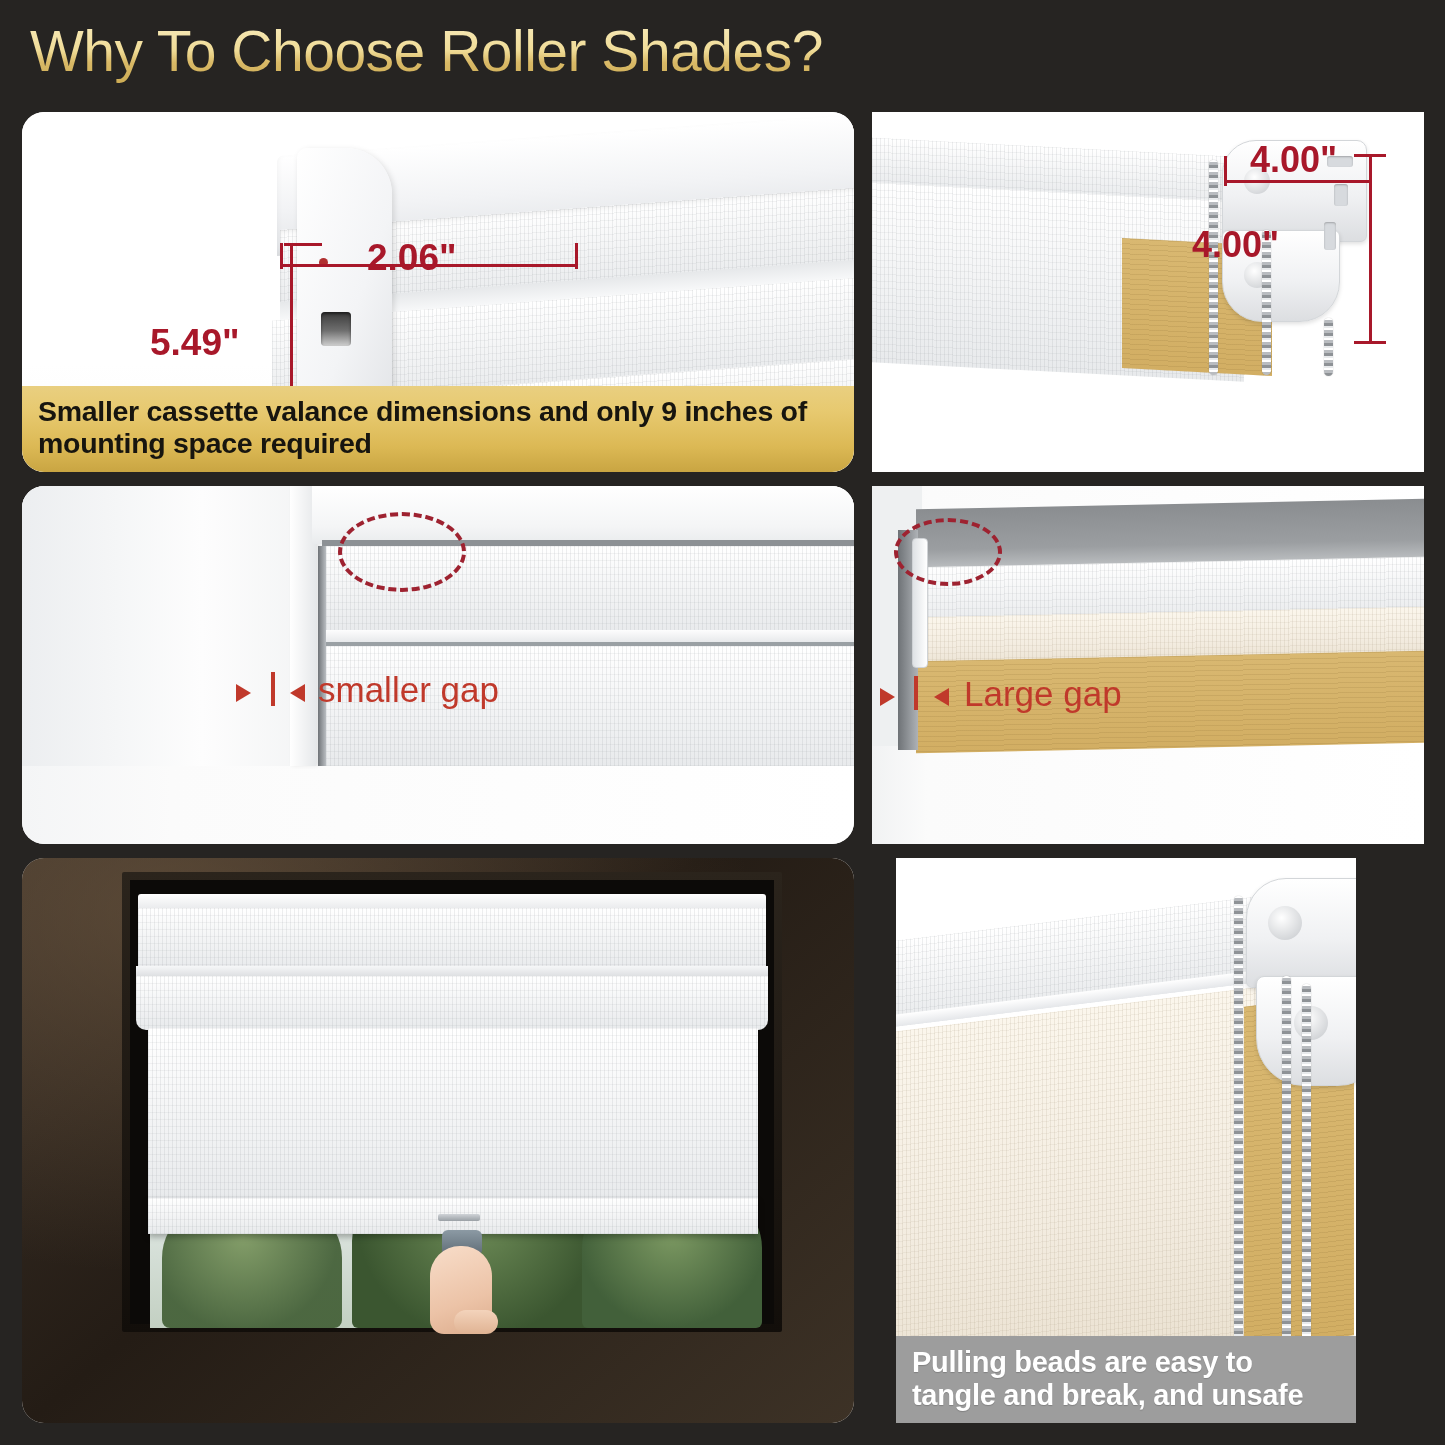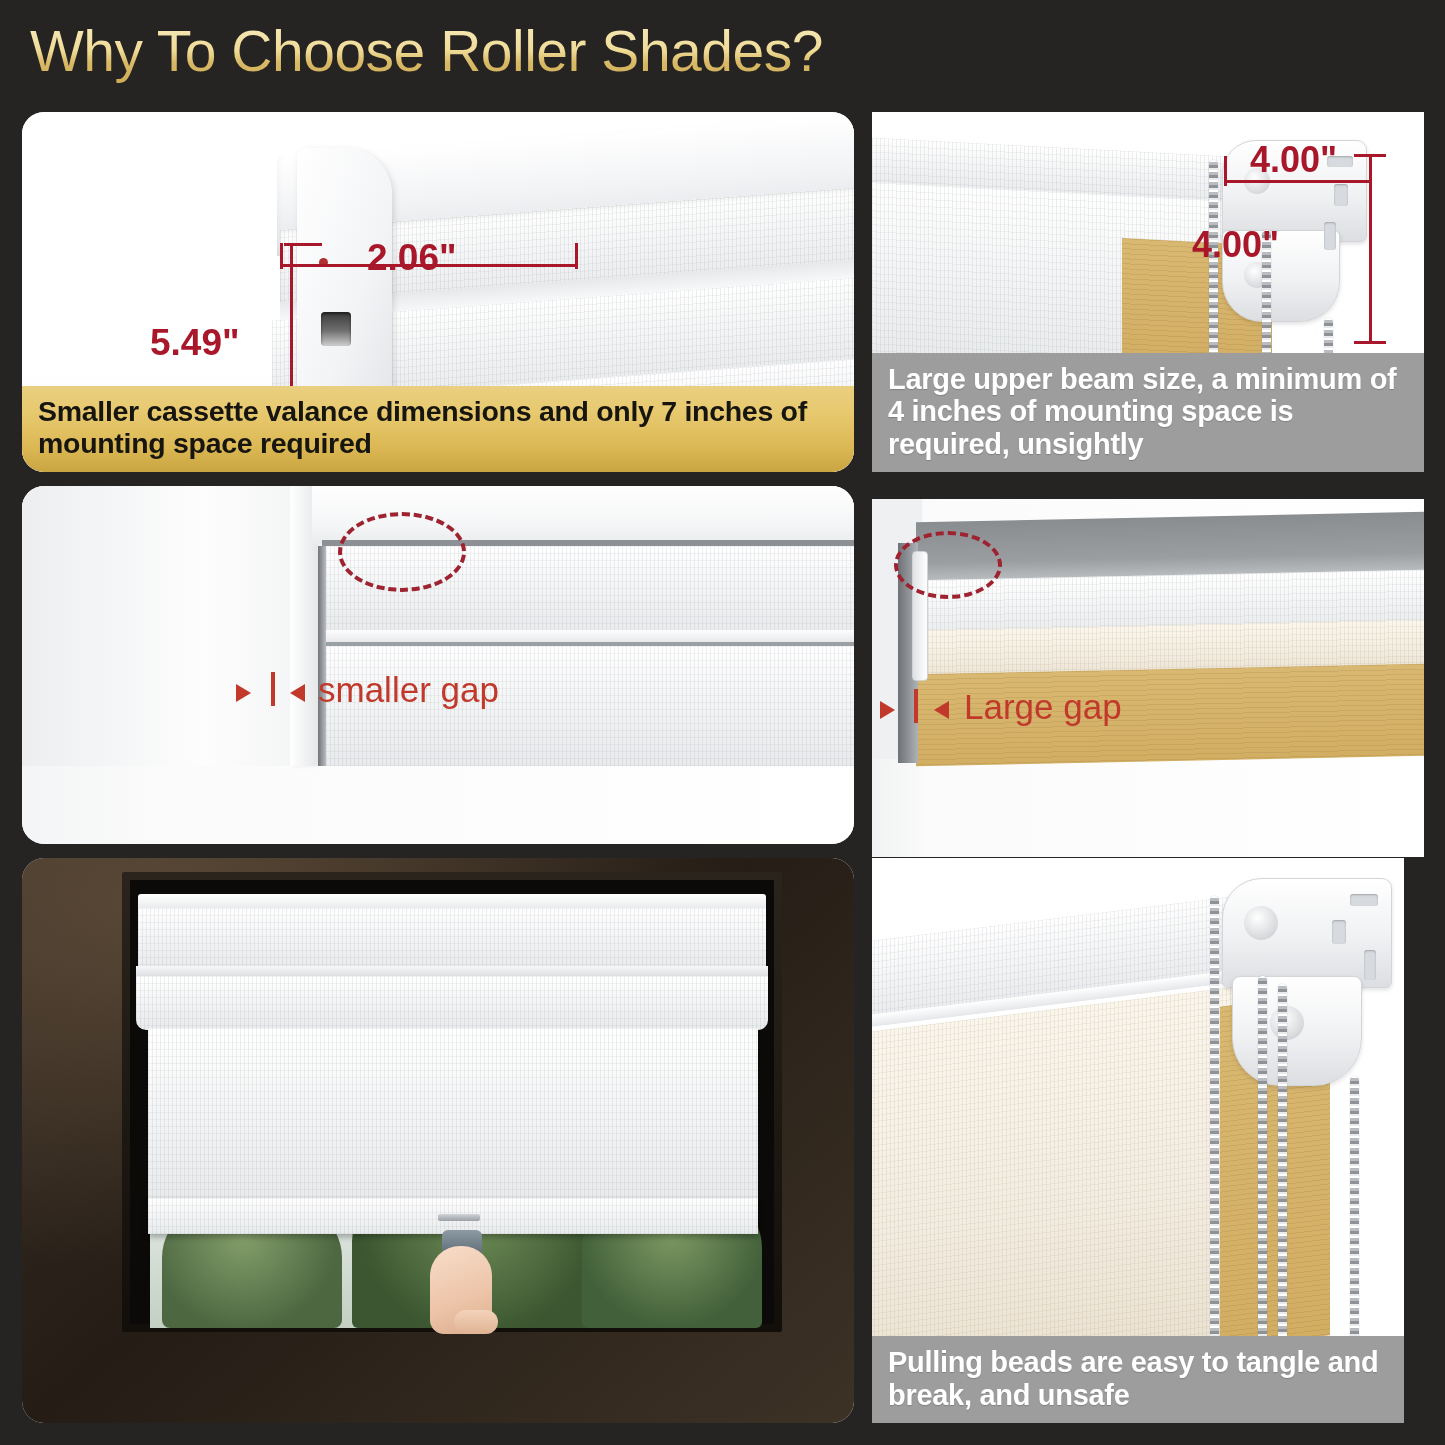--- a/index.html
+++ b/index.html
@@ -130,21 +130,21 @@
       <div class="dimline" style="left:258px;top:152px;width:298px;height:3px;"></div>
       <div class="dimline" style="left:258px;top:131px;width:3px;height:26px;"></div>
       <div class="dimline" style="left:553px;top:131px;width:3px;height:26px;"></div>
       <div class="dimtext" style="left:345px;top:125px;font-size:37px;">2.06"</div>
 
       <div class="dimline" style="left:268px;top:131px;width:3px;height:196px;"></div>
       <div class="dimline" style="left:262px;top:131px;width:38px;height:3px;"></div>
       <div class="dimline" style="left:250px;top:324px;width:46px;height:3px;"></div>
       <div class="dimtext" style="left:128px;top:210px;font-size:37px;">5.49"</div>
     </div>
-    <div class="cap gold">Smaller cassette valance dimensions and only 7 inches of mounting space required</div>
+    <div class="cap gold">Smaller cassette valance dimensions and only 9 inches of mounting space required</div>
   </div>
 
   <div class="panel con" style="left:872px; top:112px; width:552px; height:360px;">
     <div class="photo" style="background:#ffffff;">
 
       <div class="fabricwhite" style="position:absolute;left:0;top:36px;width:400px;height:52px;
             transform:skewY(3deg);"></div>
       <div class="fabricwhite" style="position:absolute;left:0;top:80px;width:372px;height:180px;
             transform:skewY(3deg);"></div>
       <div class="fabrictan" style="position:absolute;left:250px;top:130px;width:150px;height:130px;
@@ -167,21 +167,20 @@
       <div class="dimline" style="left:352px;top:68px;width:148px;height:3px;"></div>
       <div class="dimline" style="left:352px;top:44px;width:3px;height:30px;"></div>
       <div class="dimline" style="left:497px;top:44px;width:3px;height:30px;"></div>
       <div class="dimtext" style="left:378px;top:27px;font-size:36px;">4.00"</div>
 
       <div class="dimline" style="left:497px;top:42px;width:3px;height:190px;"></div>
       <div class="dimline" style="left:482px;top:42px;width:32px;height:3px;"></div>
       <div class="dimline" style="left:482px;top:229px;width:32px;height:3px;"></div>
       <div class="dimtext" style="left:320px;top:112px;font-size:36px;">4.00"</div>
     </div>
-    <div class="cap gray">Large upper beam size, a minimum of 4 inches of mounting space is required, unsightly</div>
   </div>
 
   <div class="panel pro" style="left:22px; top:486px; width:832px; height:358px;">
     <div class="photo" style="background:linear-gradient(90deg,#f4f5f6 0%,#fbfbfb 18%,#ffffff 100%);">
 
       <div style="position:absolute;left:0;top:0;width:300px;height:280px;
                   background:linear-gradient(90deg,#eceef0 0%,#fdfdfd 60%,#f2f3f4 100%);"></div>
       <div style="position:absolute;left:268px;top:0;width:26px;height:280px;
                   background:linear-gradient(90deg,#ffffff,#e6e8ea);box-shadow:2px 0 4px rgba(0,0,0,.07);"></div>
       <div style="position:absolute;left:290px;top:0;width:545px;height:58px;
@@ -198,21 +197,21 @@
 
       <div class="ellipse" style="left:316px;top:26px;width:128px;height:80px;"></div>
 
       <div class="arrowR" style="left:214px;top:198px;"></div>
       <div class="tick" style="left:249px;top:186px;height:34px;"></div>
       <div class="arrowL" style="left:268px;top:198px;"></div>
       <div class="redlbl" style="left:296px;top:184px;font-size:35px;">smaller gap</div>
     </div>
   </div>
 
-  <div class="panel con" style="left:872px; top:486px; width:552px; height:358px;margin-top:13px;">
+  <div class="panel con" style="left:872px; top:486px; width:552px; height:358px;">
     <div class="photo" style="background:linear-gradient(90deg,#f1f2f3 0%,#fbfbfb 10%,#ffffff 100%);">
       <div style="position:absolute;left:0;top:0;width:50px;height:260px;background:#eef0f1;"></div>
 
       <div style="position:absolute;left:44px;top:18px;width:510px;height:68px;
                   background:linear-gradient(180deg,#8a8d90 0%,#9b9ea1 60%,#c9ccce 100%);
                   transform:skewY(-1.2deg);"></div>
 
       <div class="fabricwhite" style="position:absolute;left:44px;top:76px;width:510px;height:62px;
                   transform:skewY(-1.2deg);"></div>
 
@@ -274,21 +273,21 @@
       <div style="position:absolute;left:420px;top:372px;width:40px;height:26px;border-radius:6px;
                   background:linear-gradient(180deg,#8c9aa4,#5d6a74);"></div>
       <div style="position:absolute;left:408px;top:388px;width:62px;height:88px;border-radius:30px 30px 14px 14px;
                   background:linear-gradient(160deg,#f6d9c4 0%,#e8bda1 60%,#d7a versions 100%);
                   background:linear-gradient(160deg,#f8ddc9 0%,#ecc3a7 62%,#dcac8c 100%);"></div>
       <div style="position:absolute;left:432px;top:452px;width:44px;height:24px;border-radius:12px;
                   background:linear-gradient(180deg,#f3d3bb,#e0b393);"></div>
     </div>
   </div>
 
-  <div class="panel con" style="left:872px; top:858px; width:532px; height:565px;padding-left:35px;">
+  <div class="panel con" style="left:896px; top:858px; width:460px; height:565px;padding-left:35px;">
     <div class="photo" style="background:#ffffff;">
 
       <div class="fabricwhite" style="position:absolute;left:-10px;top:58px;width:420px;height:86px;
                   transform:skewY(-7deg);"></div>
       <div style="position:absolute;left:-10px;top:132px;width:420px;height:12px;
                   background:linear-gradient(180deg,#ffffff,#e5e7ea);transform:skewY(-7deg);"></div>
 
       <div class="fabriccream" style="position:absolute;left:-10px;top:150px;width:400px;height:350px;
                   transform:skewY(-7deg);"></div>
 

